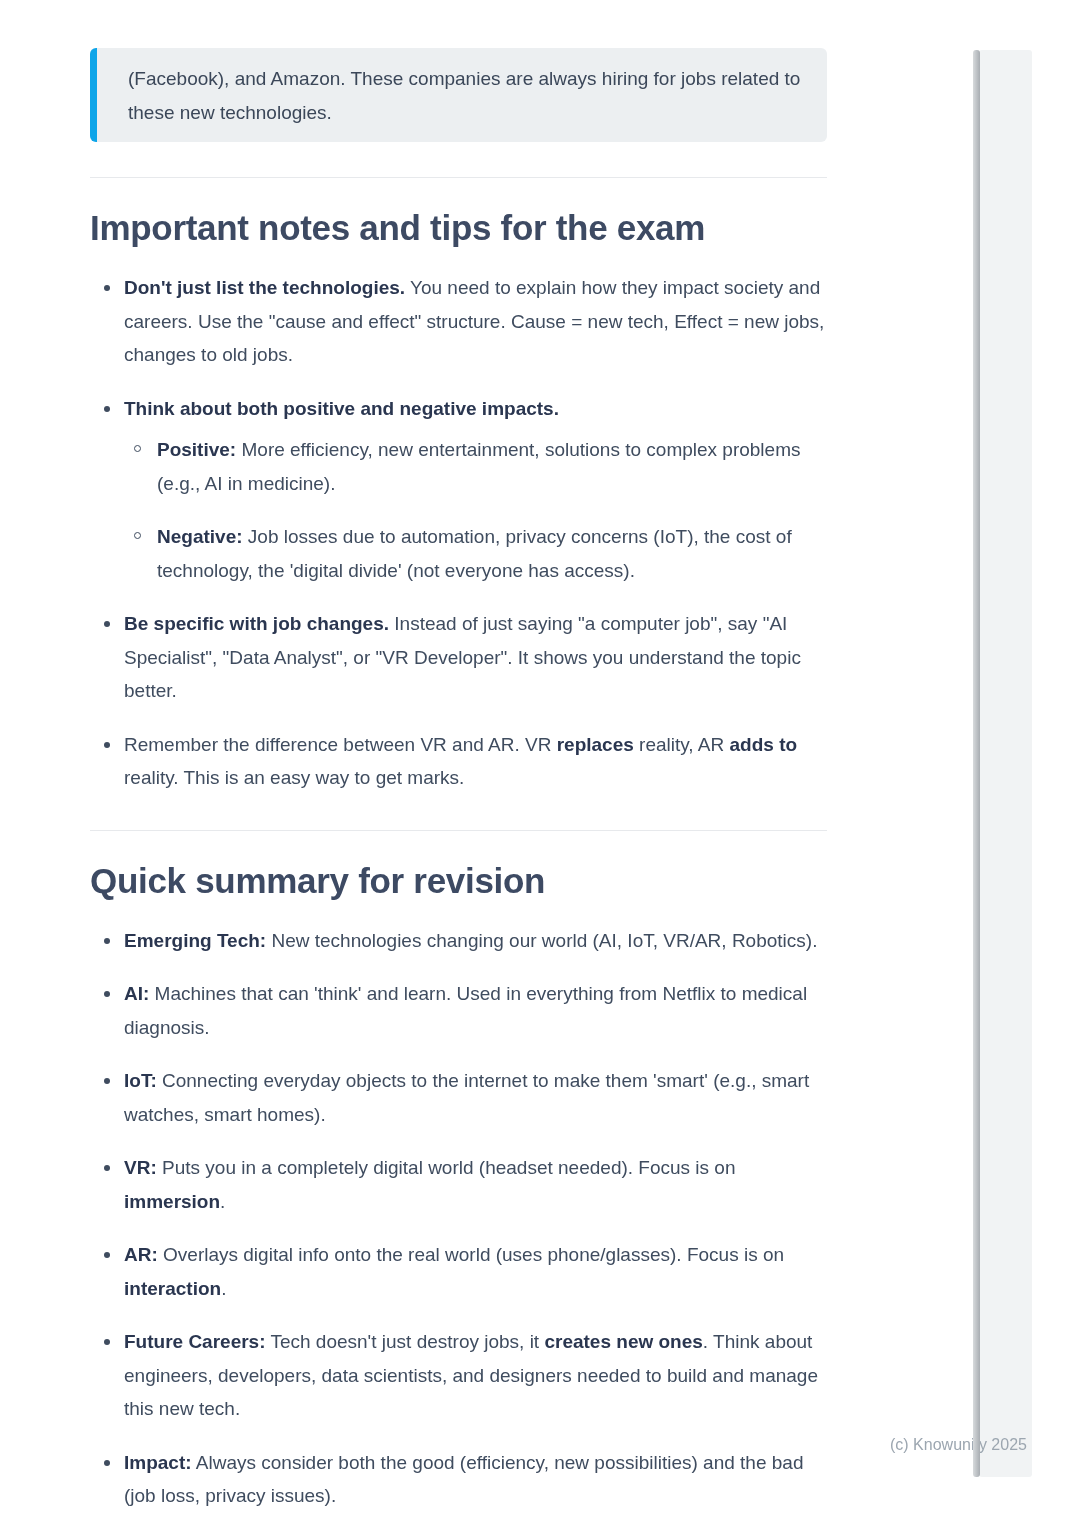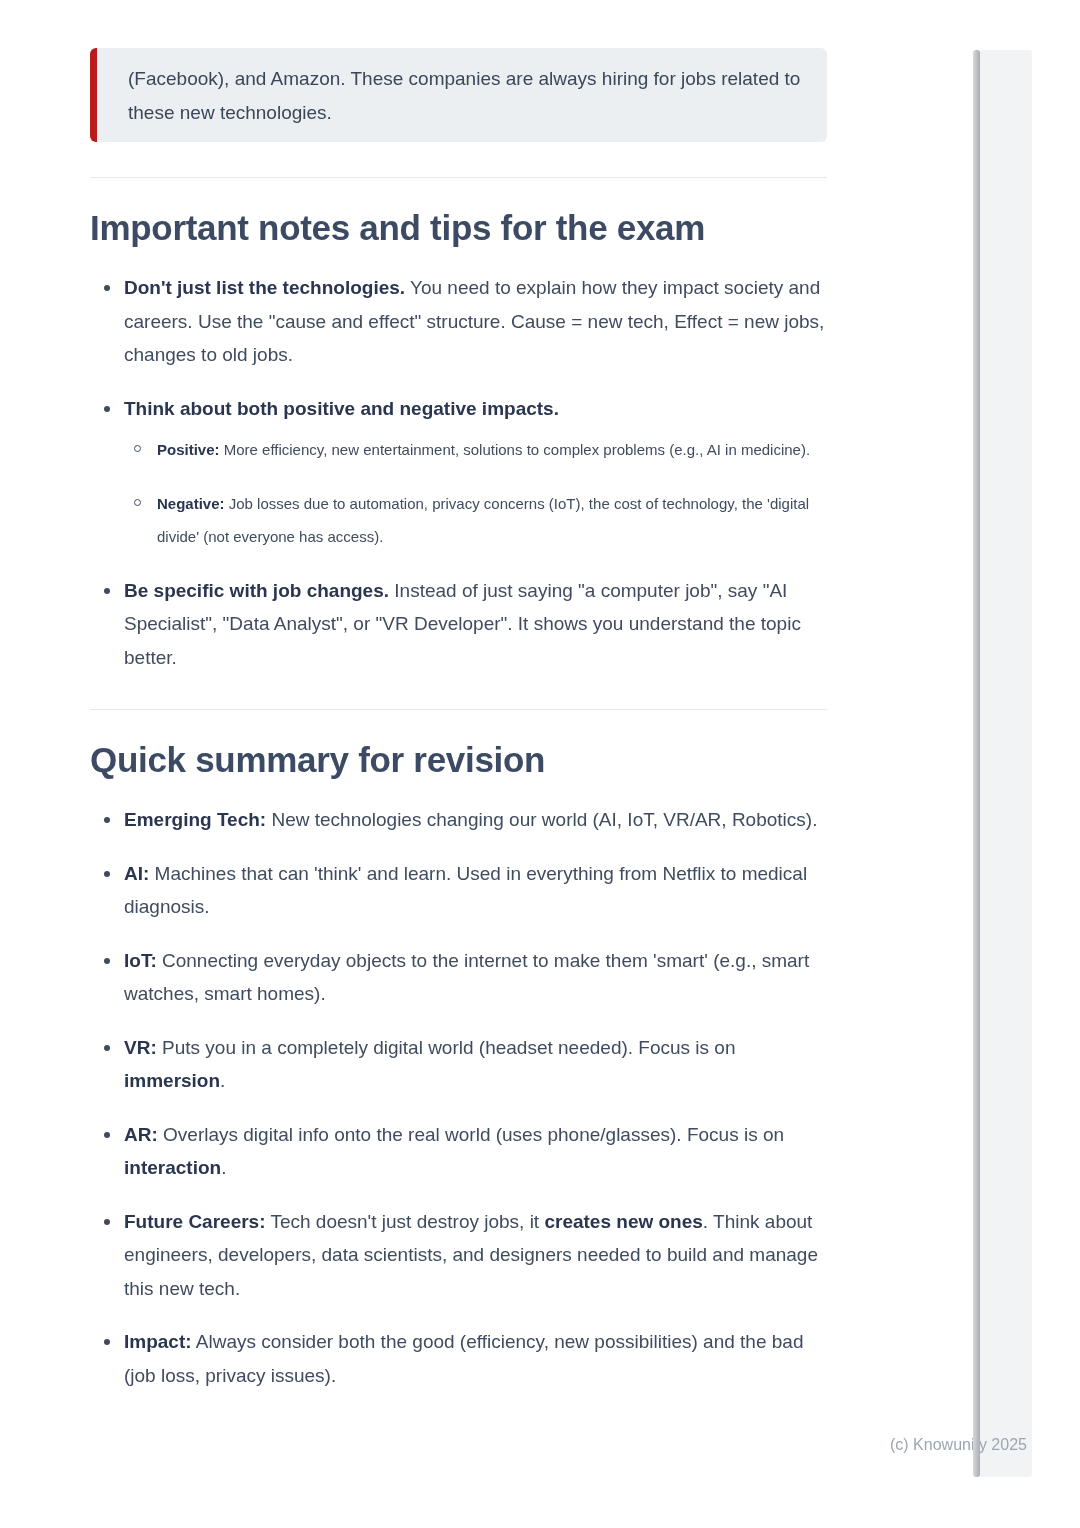--- a/index.html
+++ b/index.html
@@ -2,41 +2,41 @@
 <html><head>
 <meta charset="utf-8">
 <style>
   html,body{margin:0;padding:0;background:#ffffff;}
   body{width:1080px;height:1528px;position:relative;overflow:hidden;
        font-family:"Liberation Sans","DejaVu Sans",sans-serif;
        color:#3f4c5f;-webkit-font-smoothing:antialiased;}
   .content{position:absolute;left:90px;top:48px;width:737px;}
 
   
-  .quote{margin:0;background:#eceff1;border-left:7px solid #b91c1c;
+  .quote{margin:0;background:#eceff1;border-left:7px solid #0ea5e9;
          border-radius:6px;padding:14px 26px 13px 31px;}
   .quote p{margin:0;font-size:19px;line-height:33.5px;color:#3b4759;}
 
   
   .divider{border:none;border-top:1px solid #e7e9ec;margin:35px 0 0 0;}
 
   
   h2{margin:33px 0 26px 0;font-size:35px;line-height:34px;font-weight:700;
      color:#3d4a63;letter-spacing:-0.3px;}
 
   
   ul.list{list-style:none;margin:0;padding:0;}
   ul.list>li{position:relative;padding-left:34px;margin:0 0 20px 0;
              font-size:19px;line-height:33.5px;}
   ul.list>li:last-child{margin-bottom:0;}
   ul.list>li::before{content:"";position:absolute;left:14px;top:14px;
              width:6px;height:6px;border-radius:50%;background:#3f4c5f;}
   ul.sublist{list-style:none;margin:8px 0 0 0;padding:0;}
   ul.sublist>li{position:relative;padding-left:33px;margin:0 0 20px 0;
-             font-size:15px;line-height:33.5px;}
+             font-size:19px;line-height:33.5px;}
   ul.sublist>li:last-child{margin-bottom:0;}
   ul.sublist>li::before{content:"";position:absolute;left:10px;top:12px;
              width:7px;height:7px;border-radius:50%;background:transparent;
              border:1.5px solid #3f4c5f;box-sizing:border-box;}
   .b{font-weight:700;color:#2a3650;}
   .i{}
 
   
   .footer{position:absolute;left:890px;top:1436px;font-size:16px;
           color:#9ca6b0;z-index:3;white-space:nowrap;}
@@ -60,20 +60,21 @@
   <hr class="divider">
 
   <h2>Important notes and tips for the exam</h2>
   <ul class="list">
       <li><span><span class="b">Don't just list the technologies.</span><span> You need to explain </span><span class="i">how</span><span> they impact society and careers. Use the "cause and effect" structure. Cause = new tech, Effect = new jobs, changes to old jobs.</span></span></li>
       <li><span><span class="b">Think about both positive and negative impacts.</span></span><ul class="sublist">
           <li><span><span class="b">Positive:</span><span> More efficiency, new entertainment, solutions to complex problems (e.g., AI in medicine).</span></span></li>
           <li><span><span class="b">Negative:</span><span> Job losses due to automation, privacy concerns (IoT), the cost of technology, the 'digital divide' (not everyone has access).</span></span></li>
         </ul></li>
       <li><span><span class="b">Be specific with job changes.</span><span> Instead of just saying "a computer job", say "AI Specialist", "Data Analyst", or "VR Developer". It shows you understand the topic better.</span></span></li>
+      <li><span><span>Remember the difference between VR and AR. VR </span><span class="b">replaces</span><span> reality, AR </span><span class="b">adds to</span><span> reality. This is an easy way to get marks.</span></span></li>
     </ul>
 
   <hr class="divider">
 
   <h2>Quick summary for revision</h2>
   <ul class="list">
       <li><span><span class="b">Emerging Tech:</span><span> New technologies changing our world (AI, IoT, VR/AR, Robotics).</span></span></li>
       <li><span><span class="b">AI:</span><span> Machines that can 'think' and learn. Used in everything from Netflix to medical diagnosis.</span></span></li>
       <li><span><span class="b">IoT:</span><span> Connecting everyday objects to the internet to make them 'smart' (e.g., smart watches, smart homes).</span></span></li>
       <li><span><span class="b">VR:</span><span> Puts you in a completely digital world (headset needed). Focus is on </span><span class="b">immersion</span><span>.</span></span></li>

